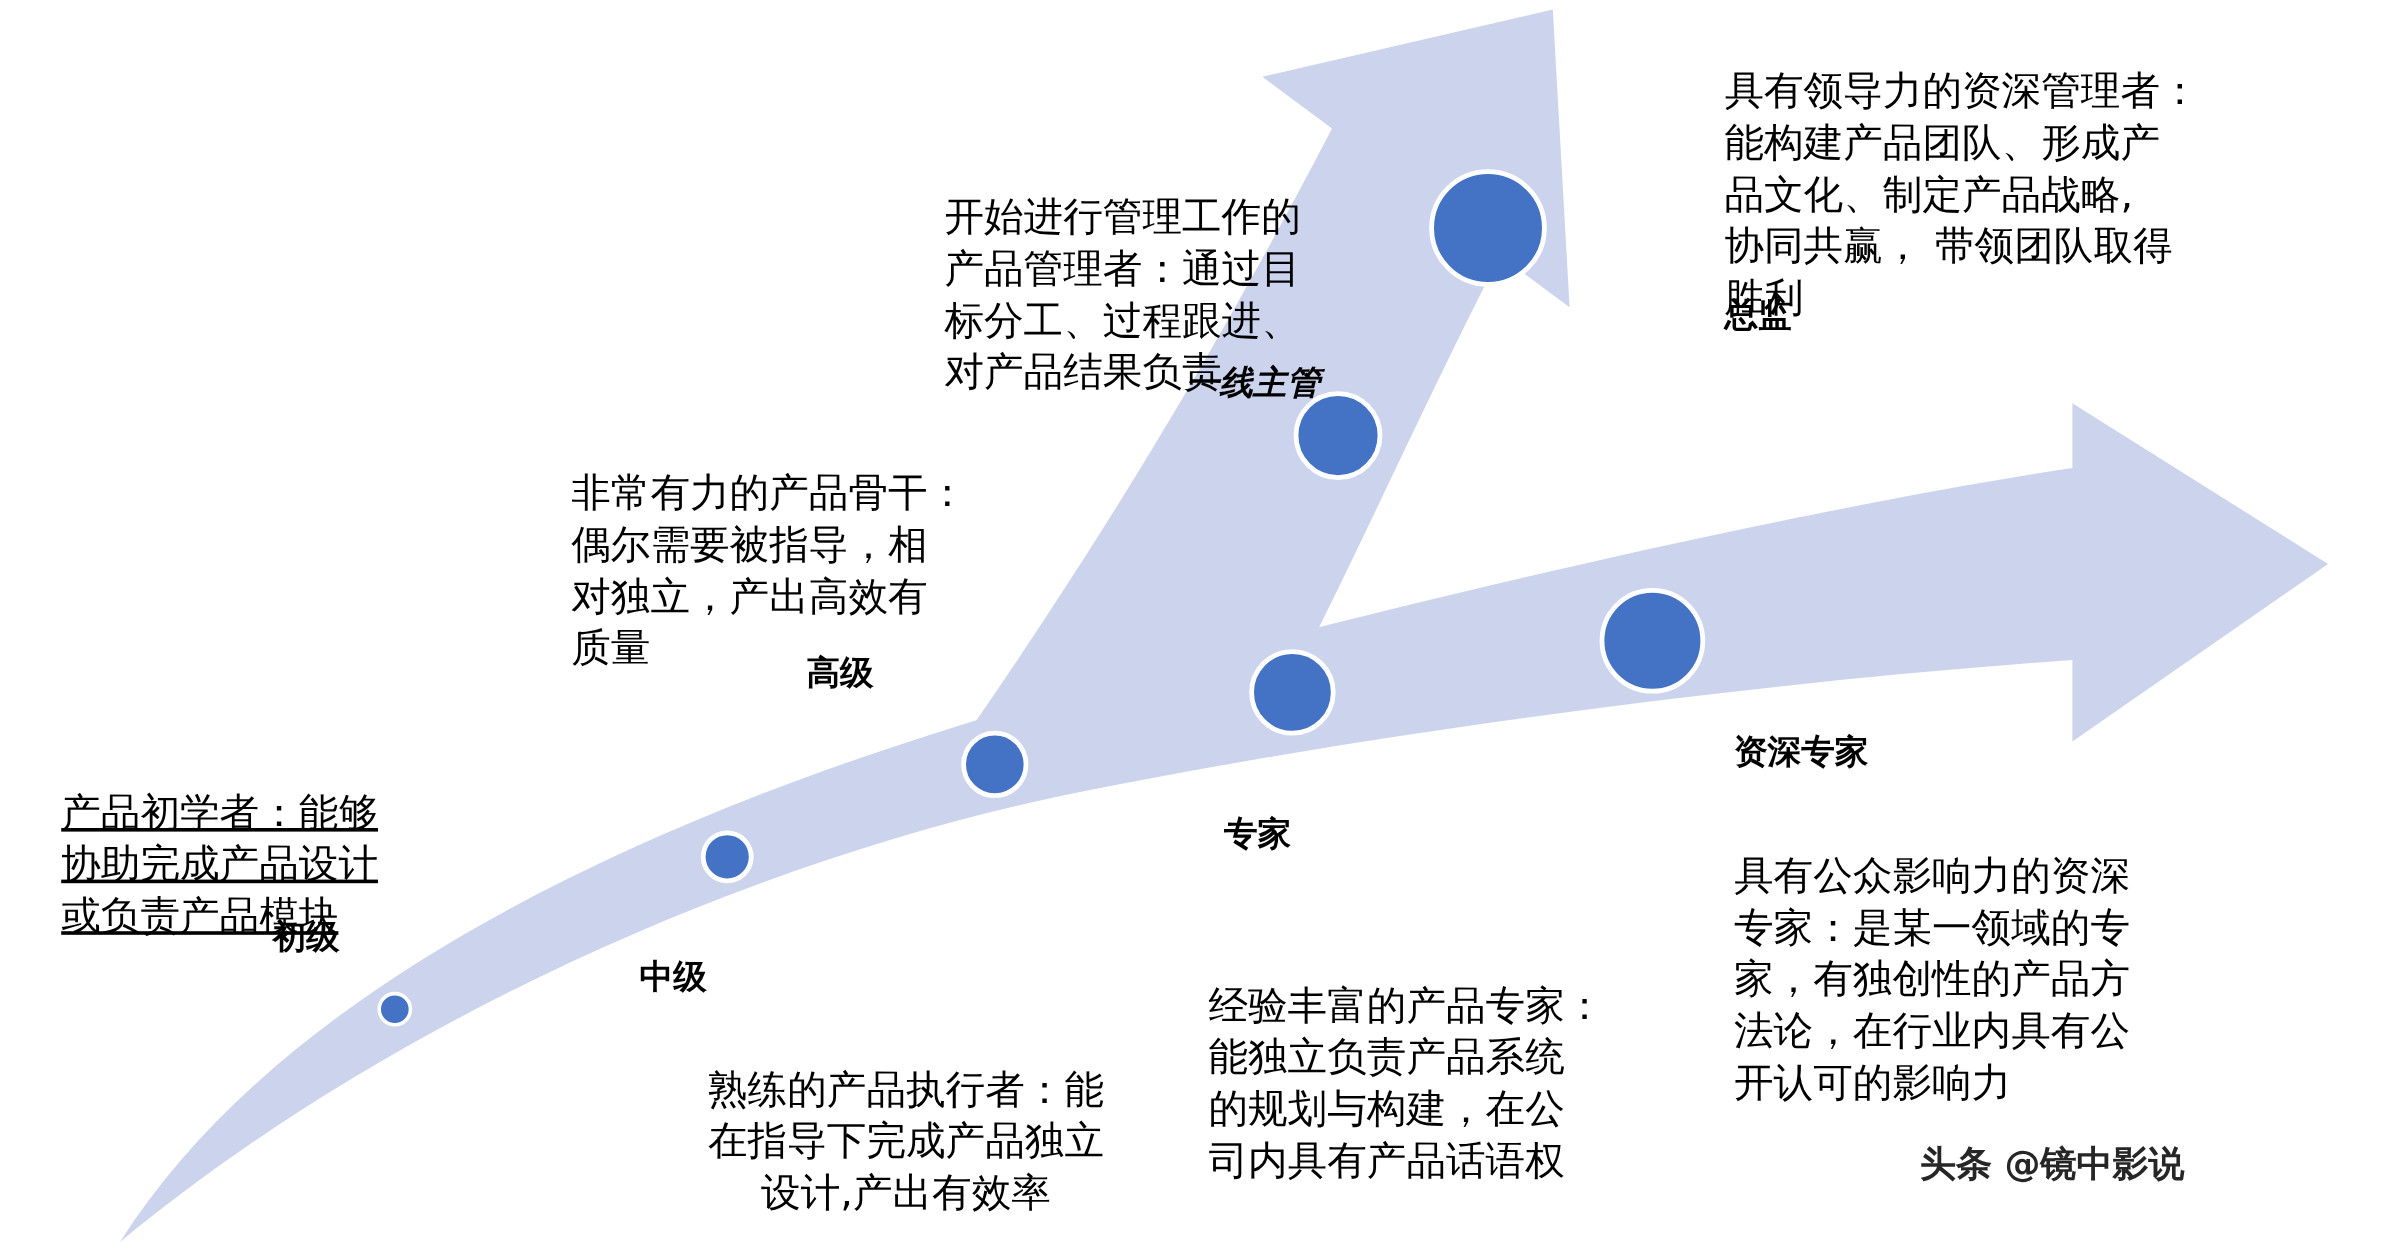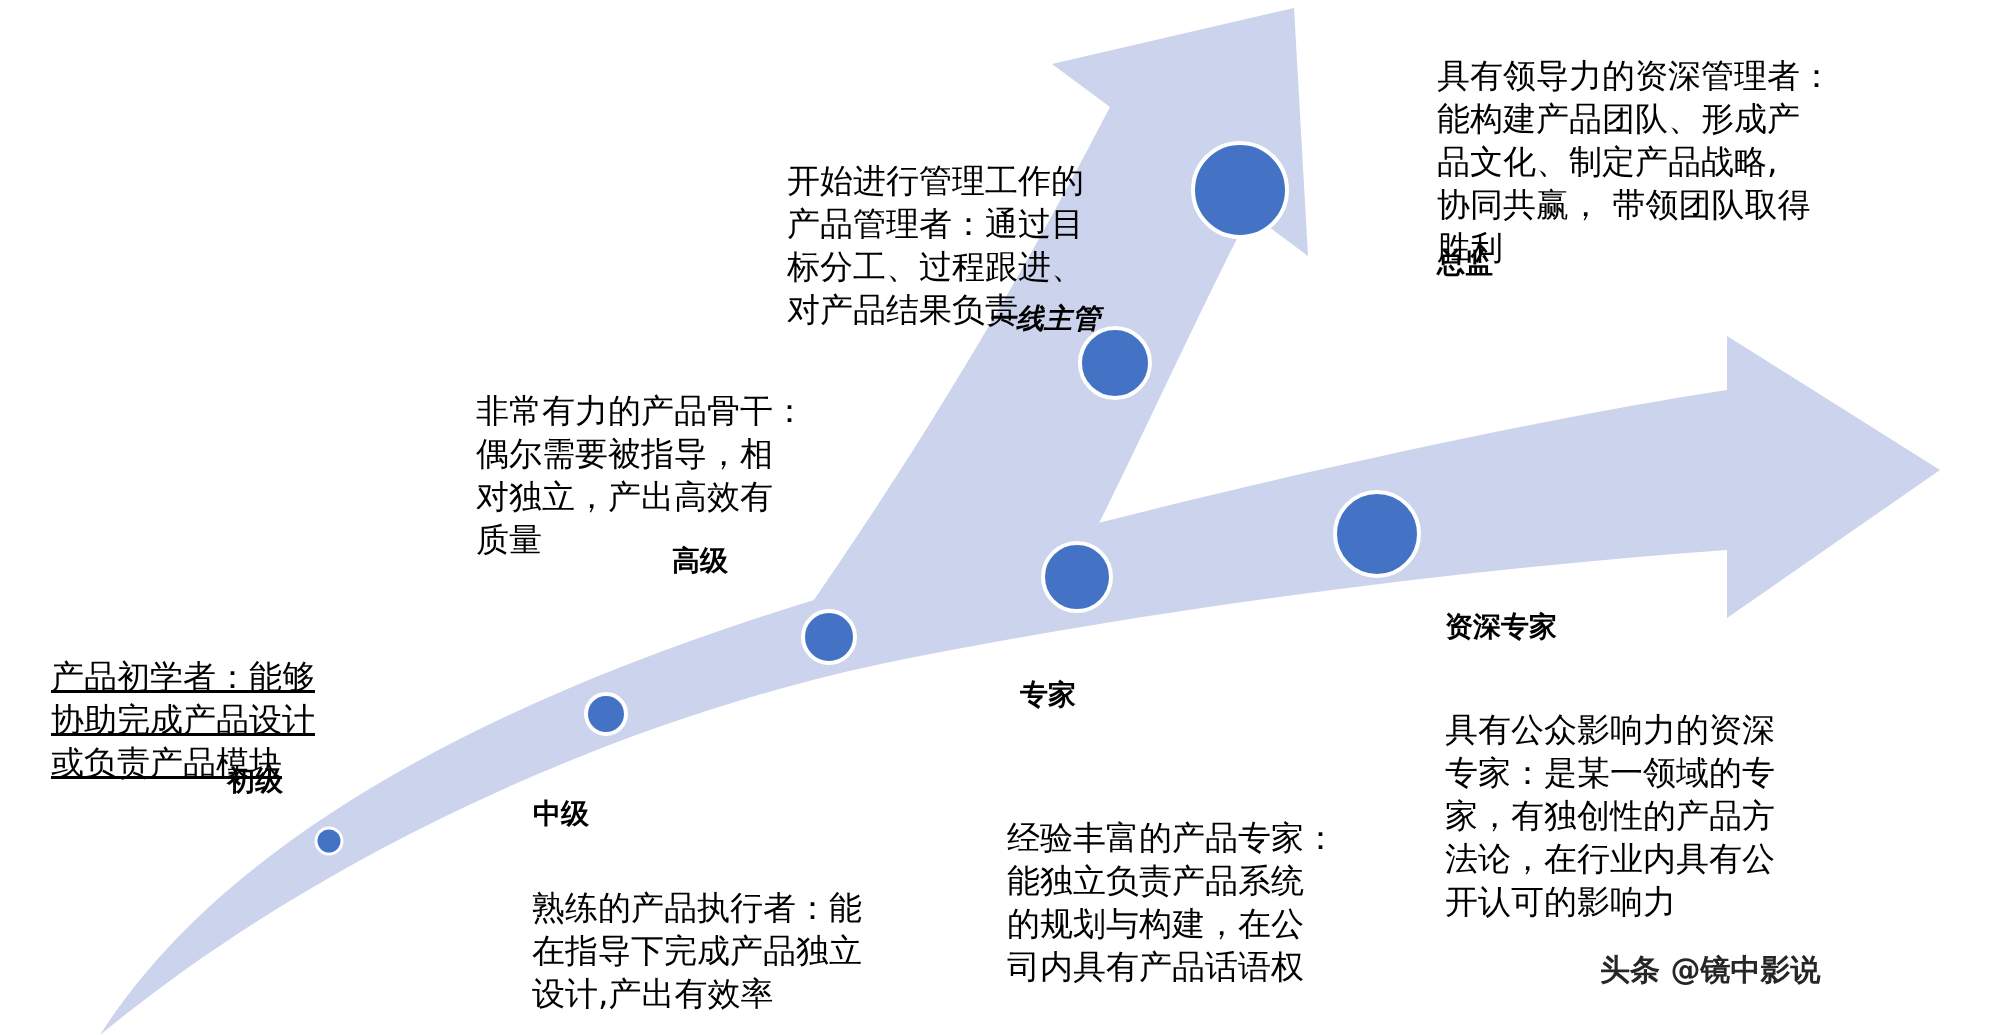--- a/index.html
+++ b/index.html
@@ -27,21 +27,21 @@
   .stage-label {
     position: absolute;
     font-size: 28px;
     font-weight: 700;
     color: var(--color-text, #000);
     white-space: nowrap;
   }
   .desc-junior   { left: 51px;  top: 627px; width: 445px; text-align: left; text-decoration: underline; }
   .lbl-junior    { left: 227px; top: 762px; }
   .lbl-mid       { left: 533px; top: 795px; }
-  .desc-mid      { left: 532px; top: 858px; width: 500px; }
+  .desc-mid      { left: 505px; top: 858px; width: 500px; text-align: center; }
   .desc-senior   { left: 476px; top: 361px; width: 500px; }
   .lbl-senior    { left: 672px; top: 542px; }
   .desc-linemgr  { left: 787px; top: 131px; width: 500px; }
   .lbl-linemgr   { left: 988px; top: 300px; font-style: italic; }
   .desc-director { left: 1437px; top: 26px;  width: 530px; }
   .lbl-director  { left: 1437px; top: 244px; }
   .lbl-expert    { left: 1020px; top: 676px; text-align: right; }
   .desc-expert   { left: 1007px; top: 788px; width: 500px; }
   .lbl-sexpert   { left: 1445px; top: 608px; }
   .desc-sexpert  { left: 1445px; top: 680px; width: 500px; }

